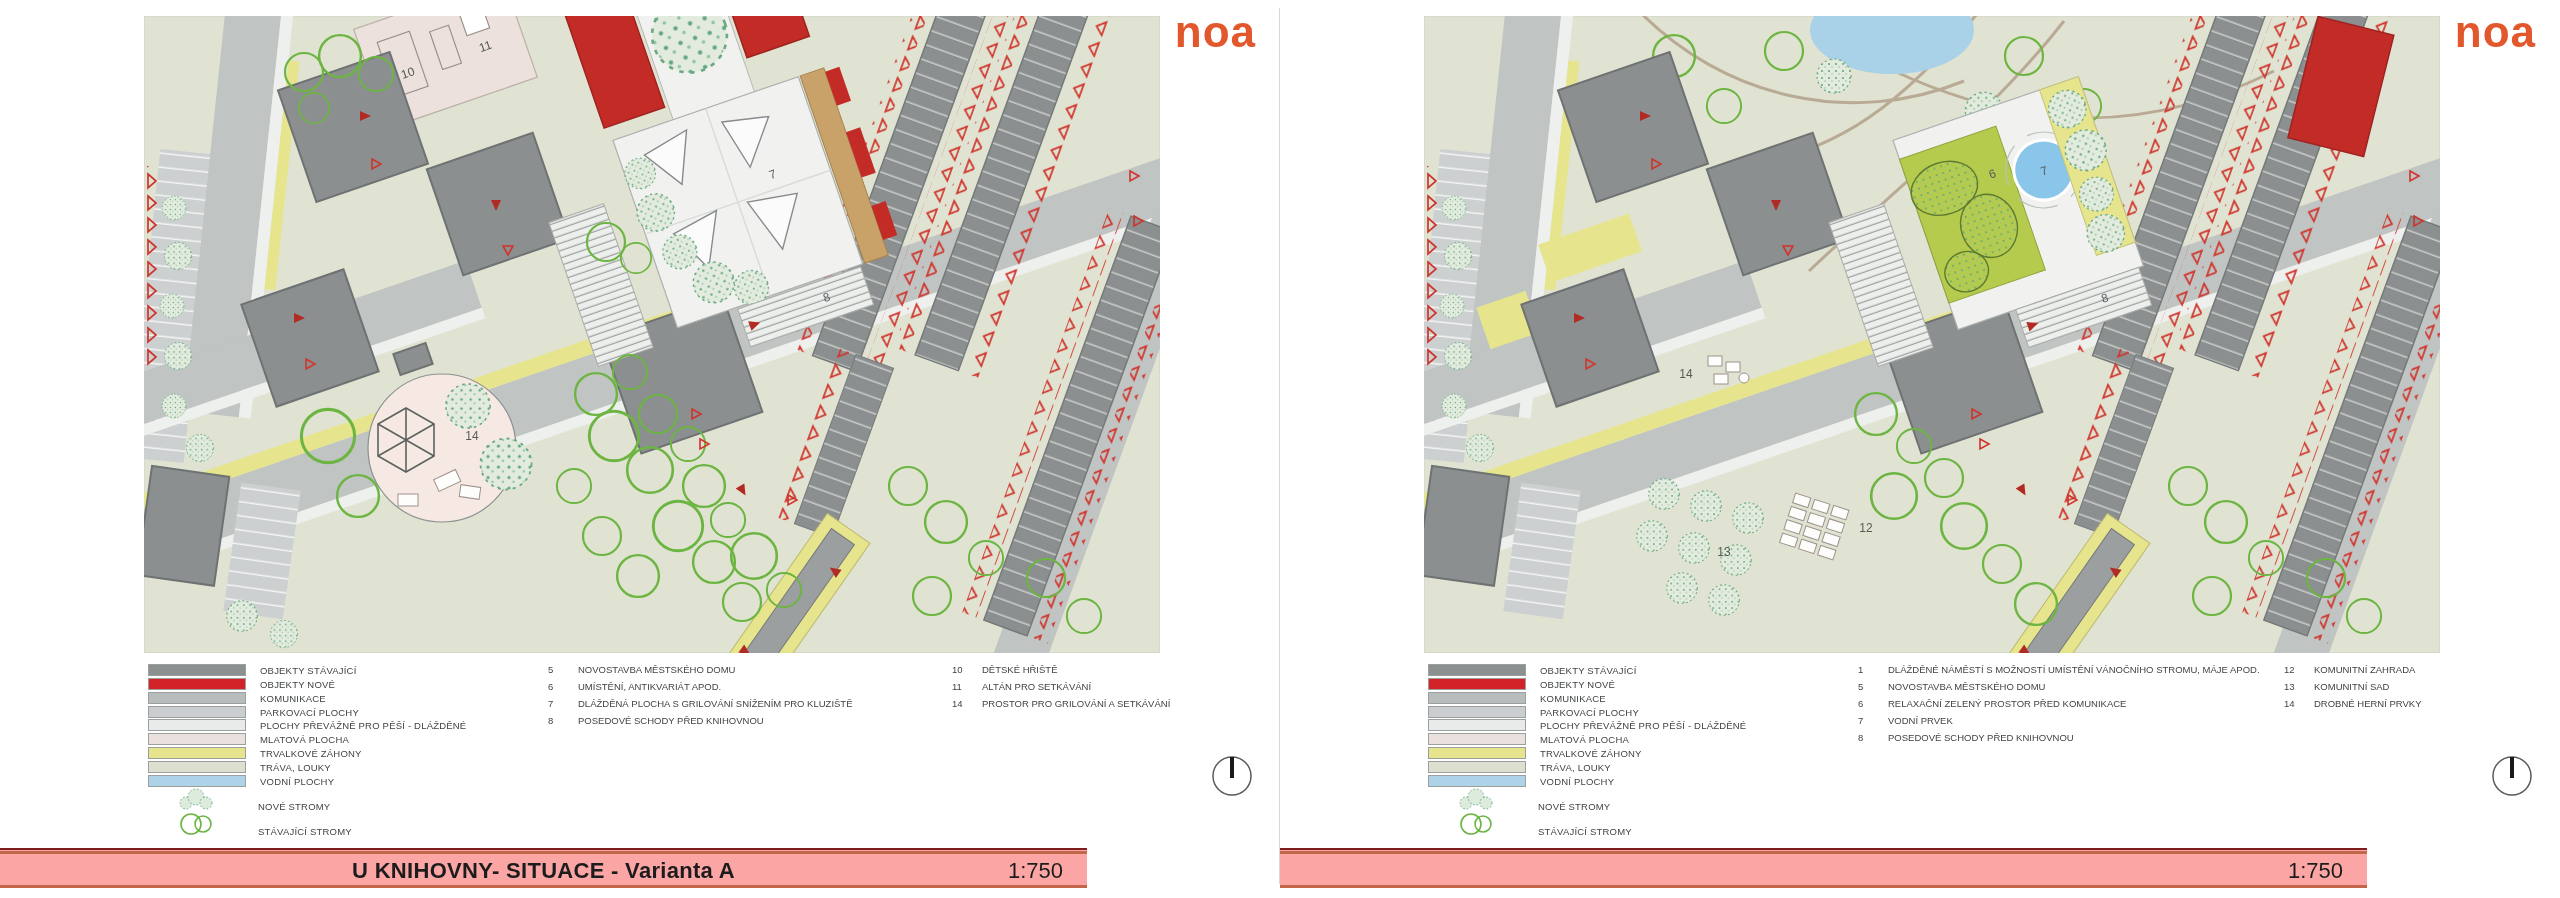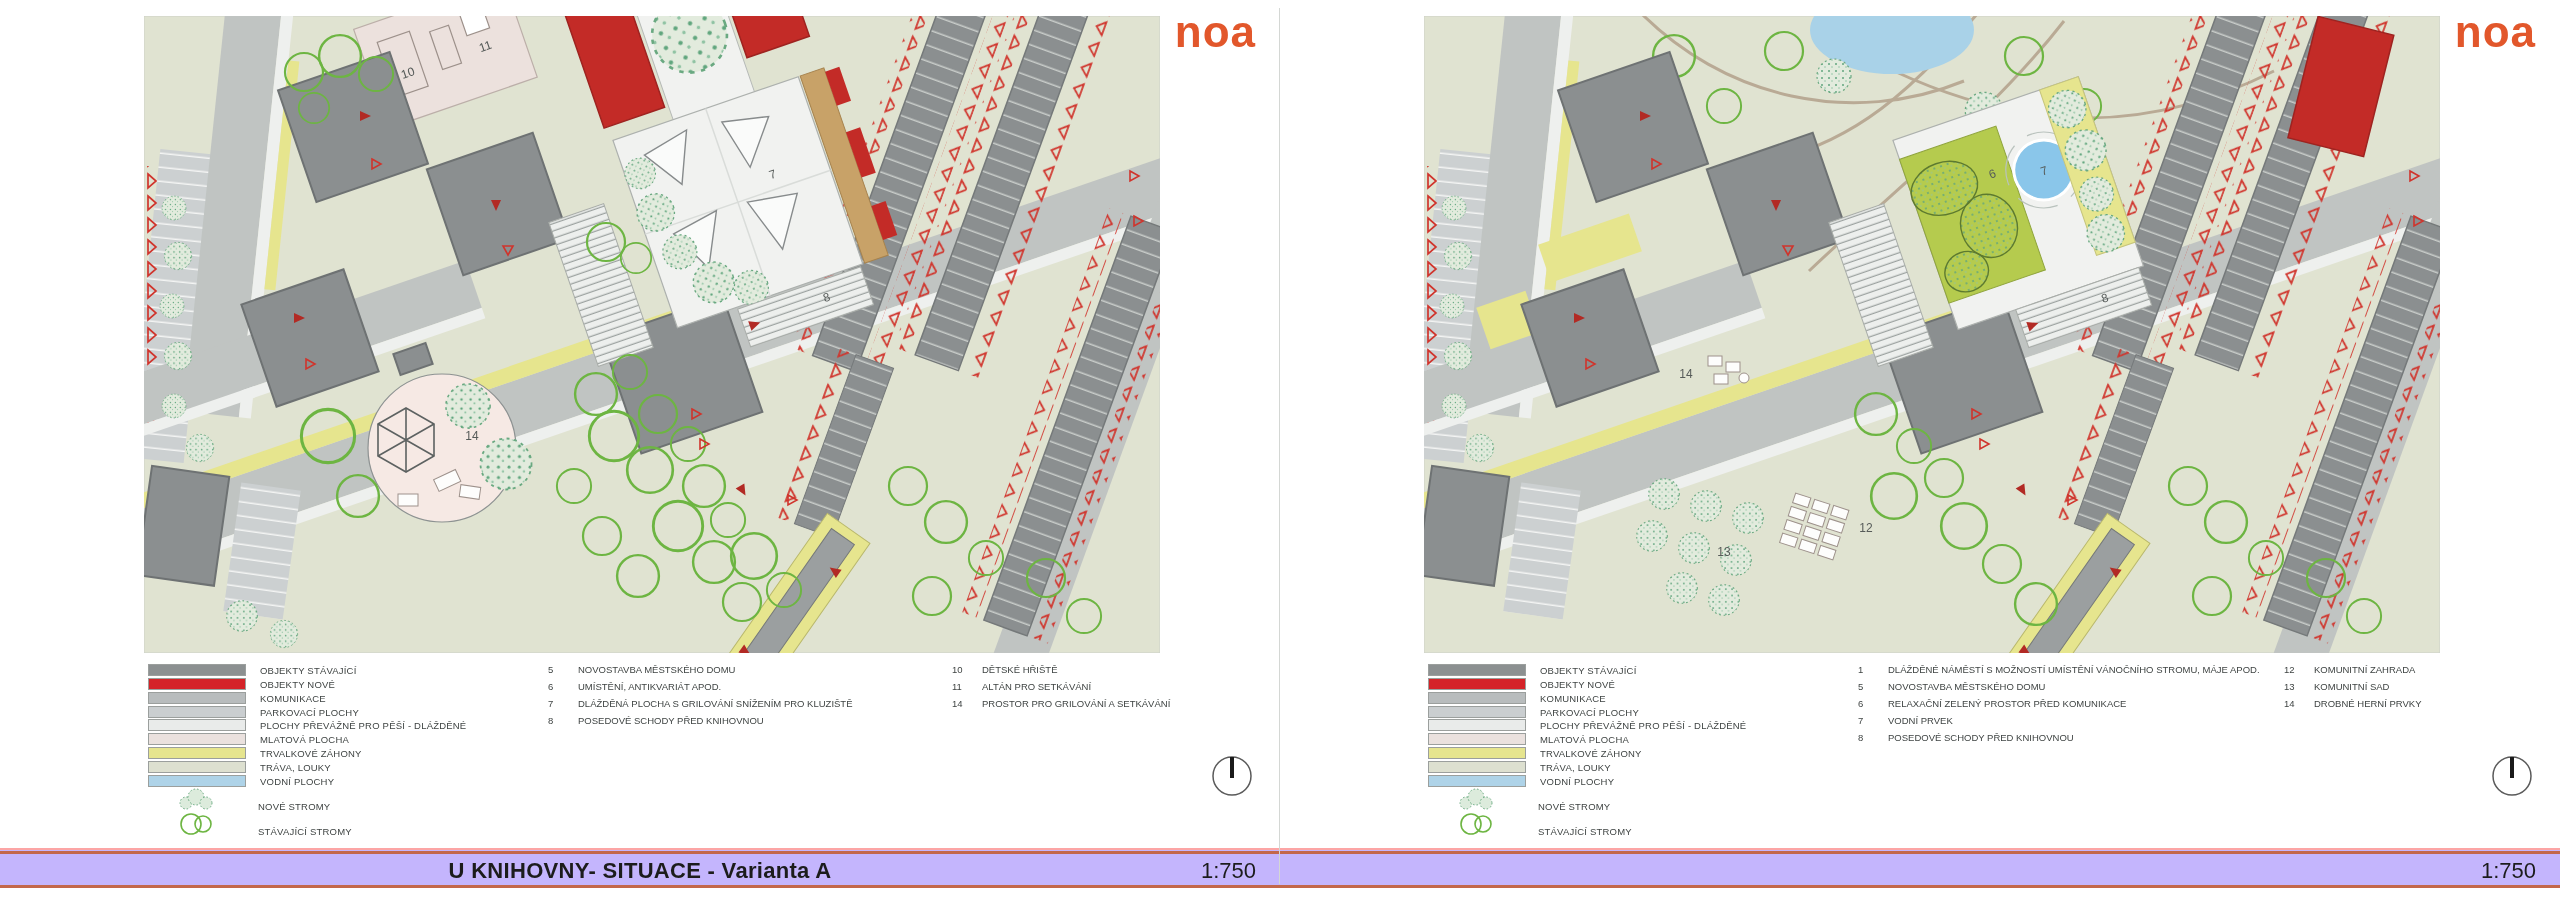--- a/index.html
+++ b/index.html
@@ -23,22 +23,22 @@
   .notes{position:absolute;top:664px;font-size:9.5px;color:#3f4443}
   .notes .nrow{display:flex;height:17px;align-items:flex-start;white-space:nowrap}
   .notes .nn{width:30px;flex:0 0 auto}
   #panelA .notes1{left:548px}
   #panelA .notes2{left:952px}
   #panelB .notes1{left:578px}
   #panelB .notes2{left:1004px}
   
   .compass{position:absolute;left:1208px;top:750px;width:48px;height:50px}
   
-  .titlebar{position:absolute;left:0;top:848px;width:1280px;height:38px;background:#c4b5fd;
-            border-top:2px solid #fca5a5}
+  .titlebar{position:absolute;left:0;top:848px;width:1087px;height:38px;background:#fca5a5;
+            border-top:2px solid #7f1d1d}
   .tb-line-top{position:absolute;left:0;right:0;top:1px;height:3px;background:#c3674b}
   .tb-line-bottom{position:absolute;left:0;right:0;bottom:0;height:3px;background:#c3674b}
   .tb-title{position:absolute;left:0;width:100%;top:8px;text-align:center;font-size:22px;
             font-weight:bold;color:#1c1c1c;letter-spacing:.3px}
   .tb-scale{position:absolute;right:24px;top:8px;font-size:22px;font-weight:normal;color:#1c1c1c}
   .maplbl{font-size:12px;fill:#565b59;font-family:"Liberation Sans",sans-serif}
 </style>
 </head>
 <body>
 

